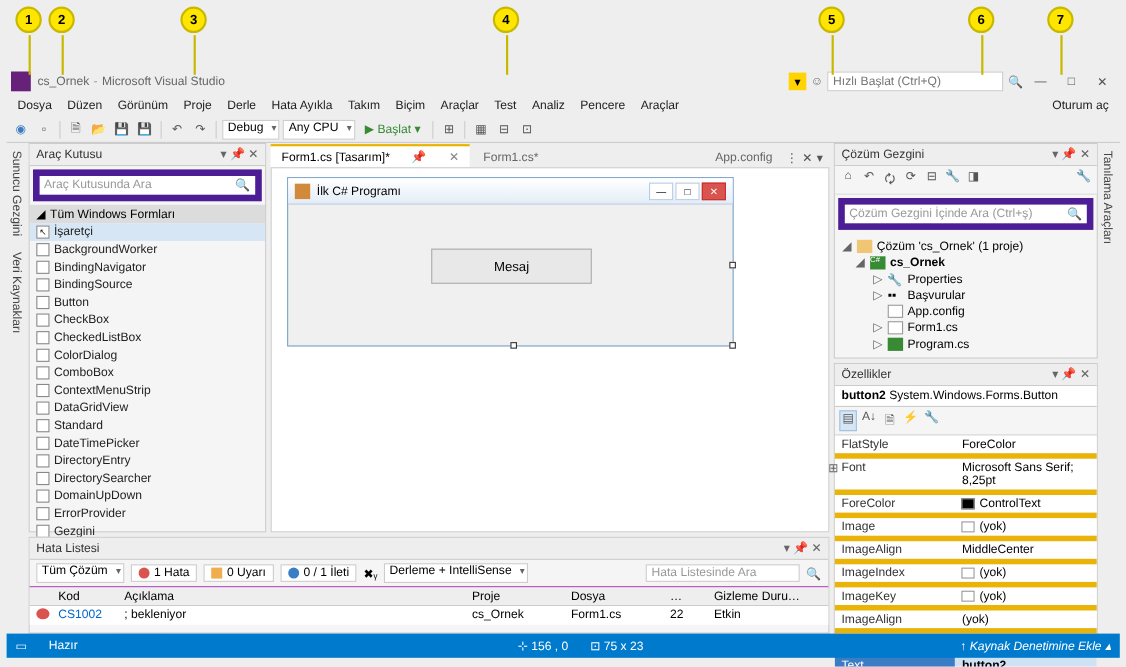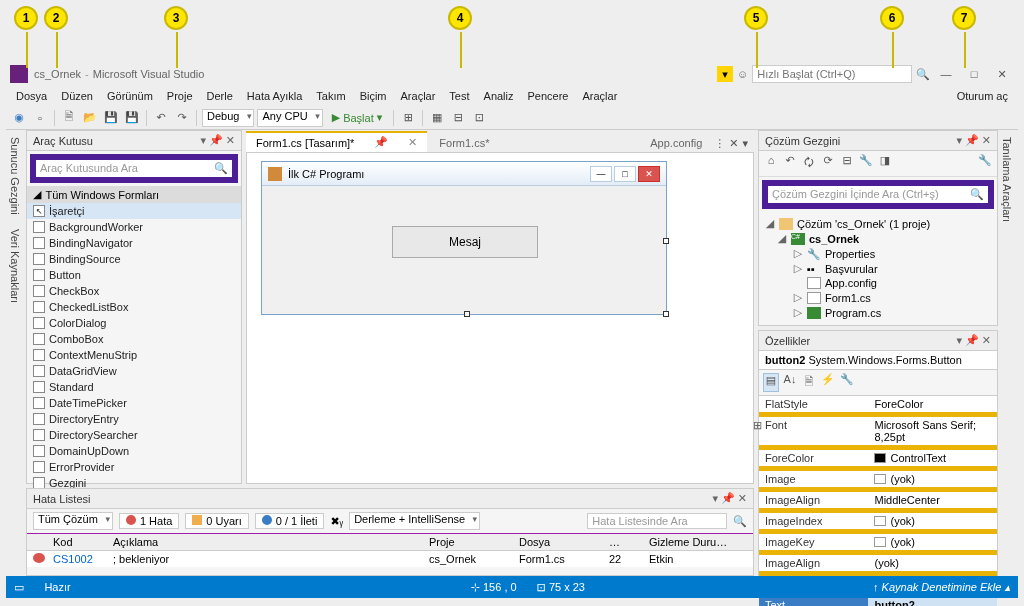--- a/index.html
+++ b/index.html
@@ -98,21 +98,21 @@
 .prop-row.sel .k { background: #3b7dc4; color: #fff; }
 .prop-row .plus { position:absolute; margin-left:-12px; color:#666; }
 .swatch { width: 12px; height: 10px; border: 1px solid #999; background: #fff; }
 .swatch.black{ background:#000;}
 .prop-desc { border-top: 1px solid #ccc; padding: 4px 6px; background:#f5f5f5; }
 .prop-desc .t { font-weight: bold; }
 
 
 .errlist { position: absolute; left: 26px; right: 270px; top: 488px; height: 88px; background: #f5f5f5; border: 1px solid #ccc; }
 .err-filters { display: flex; align-items: center; gap: 6px; padding: 3px 6px; border-bottom: 1px solid #a21caf; }
-.pill { border: 1px solid #ccc; background: #fff; padding: 1px 6px; display: flex; gap: 4px; }
+.pill { border: 1px solid #ccc; background: #fff; padding: 1px 6px; display: flex; align-items: center; gap: 4px; }
 .dot-red { width: 10px; height: 10px; border-radius: 50%; background: #d9534f; display:inline-block; }
 .dot-yel { width: 10px; height: 10px; background: #f0ad4e; display:inline-block; }
 .dot-blue { width: 10px; height: 10px; border-radius:50%; background: #3b7dc4; display:inline-block; }
 .err-search { margin-left: auto; width: 140px; border: 1px solid #ccc; background: #fff; padding: 1px 4px; color: #999; }
 .err-cols { display: flex; background: #eee; border-bottom: 1px solid #ccc; }
 .err-cols span, .err-row span { padding: 2px 6px; }
 .c-code{width:60px;} .c-desc{flex:1;} .c-proj{width:90px;} .c-file{width:90px;} .c-line{width:40px;} .c-state{width:110px;}
 .err-row { display: flex; background: #fff; }
 .err-tabs { display:flex; border-top:1px solid #ccc; }
 .err-tabs span{ padding:3px 10px; }

